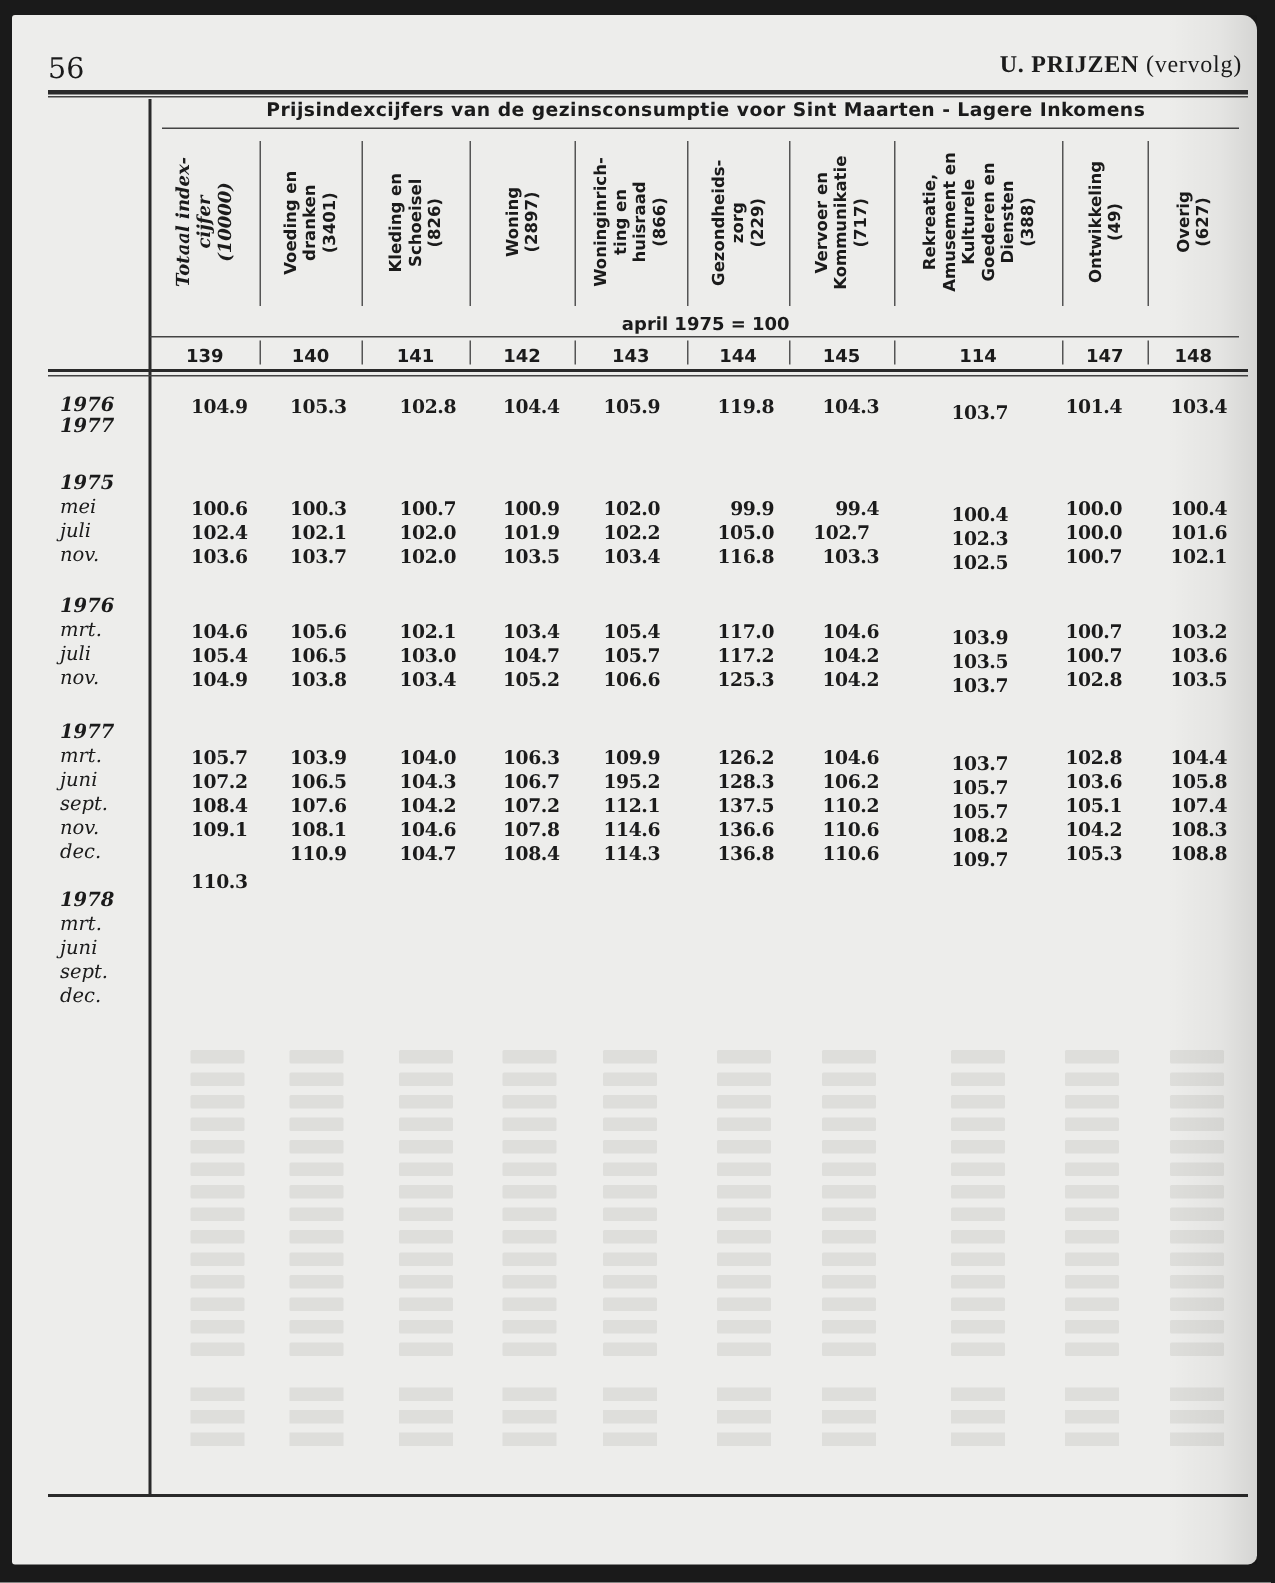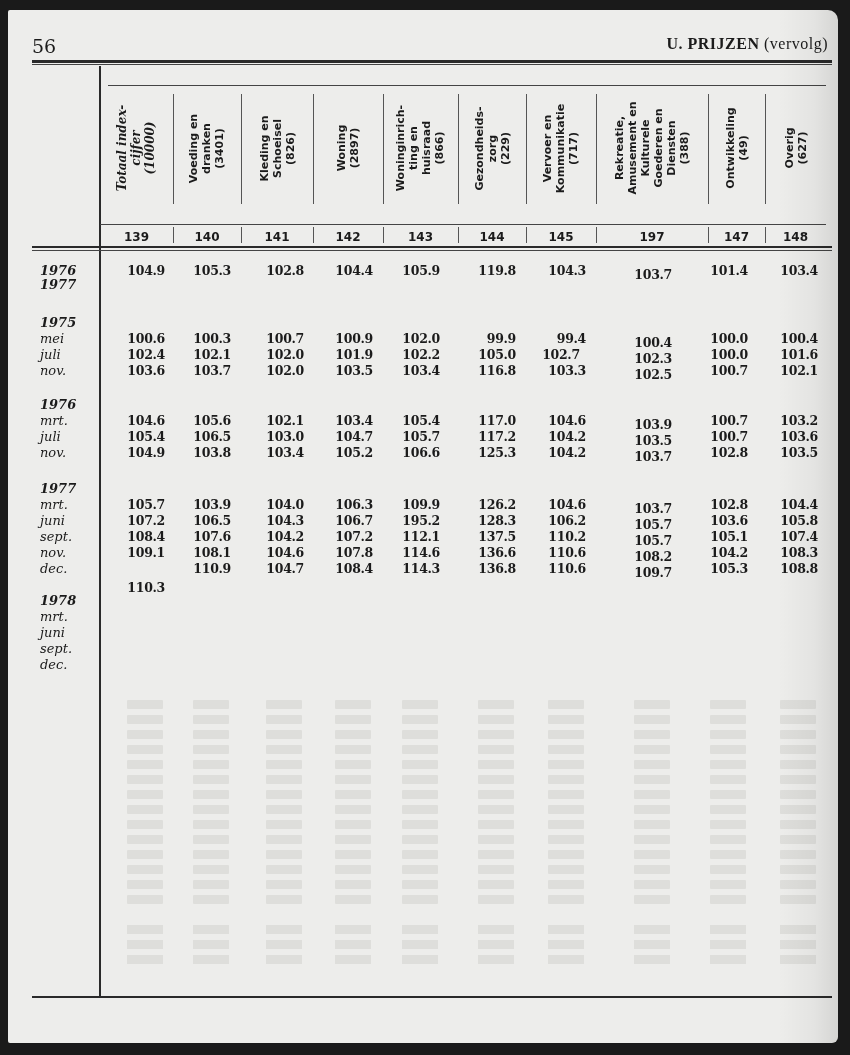--- a/index.html
+++ b/index.html
@@ -71,20 +71,21 @@
 <div class="page">
   <div class="abs page-number">56</div>
   <div class="abs running-head">
     <span>U. PRIJZEN</span>
     <span class="sub">(vervolg)</span>
   </div>
 
   <div class="abs rule-thick" style="left:24px; top:50px; width:800px;"></div>
   <div class="abs rule-thin" style="left:24px; top:54px; width:800px;"></div>
 
+  <div class="abs table-title">Prijsindexcijfers van de gezinsconsumptie voor Sint Maarten - Lagere Inkomens</div>
   <div class="abs rule-thin" style="left:100px; top:75px; width:718px;"></div>
 
   <div class="abs vline-heavy" style="left:91px; top:56px; height:930px;"></div>
 
   <div id="headers">
       <div class="col-head" style="left: 92px; width: 73px;">
         <div class="rot serif">
           <div>Totaal index-</div>
           <div>cijfer</div>
           <div>(10000)</div>
@@ -158,38 +159,39 @@
       <div class="abs vline" style="left: 700px; top: 84px; height: 110px;"></div>
       <div class="col-head" style="left: 757px; width: 61px;">
         <div class="rot">
           <div>Overig</div>
           <div>(627)</div>
         </div>
       </div>
       <div class="abs vline" style="left: 757px; top: 84px; height: 110px;"></div>
     </div>
 
+  <div class="abs base-label">april 1975 = 100</div>
   <div class="abs rule-thin" style="left:92px; top:214px; width:726px;"></div>
 
   <div id="colnums">
       <div class="col-num" style="left: 92px; width: 73px;">139</div>
       <div class="abs vline" style="left: 165px; top: 217px; height: 16px;"></div>
       <div class="col-num" style="left: 165px; width: 68px;">140</div>
       <div class="abs vline" style="left: 233px; top: 217px; height: 16px;"></div>
       <div class="col-num" style="left: 233px; width: 72px;">141</div>
       <div class="abs vline" style="left: 305px; top: 217px; height: 16px;"></div>
       <div class="col-num" style="left: 305px; width: 70px;">142</div>
       <div class="abs vline" style="left: 375px; top: 217px; height: 16px;"></div>
       <div class="col-num" style="left: 375px; width: 75px;">143</div>
       <div class="abs vline" style="left: 450px; top: 217px; height: 16px;"></div>
       <div class="col-num" style="left: 450px; width: 68px;">144</div>
       <div class="abs vline" style="left: 518px; top: 217px; height: 16px;"></div>
       <div class="col-num" style="left: 518px; width: 70px;">145</div>
       <div class="abs vline" style="left: 588px; top: 217px; height: 16px;"></div>
-      <div class="col-num" style="left: 588px; width: 112px;">197</div>
+      <div class="col-num" style="left: 588px; width: 112px;">114</div>
       <div class="abs vline" style="left: 700px; top: 217px; height: 16px;"></div>
       <div class="col-num" style="left: 700px; width: 57px;">147</div>
       <div class="abs vline" style="left: 757px; top: 217px; height: 16px;"></div>
       <div class="col-num" style="left: 757px; width: 61px;">148</div>
     </div>
 
   <div class="abs rule-thick" style="left:24px; top:236px; width:800px; height:2px;"></div>
   <div class="abs rule-thin" style="left:24px; top:240px; width:800px;"></div>
 
   <div id="body-rows">

